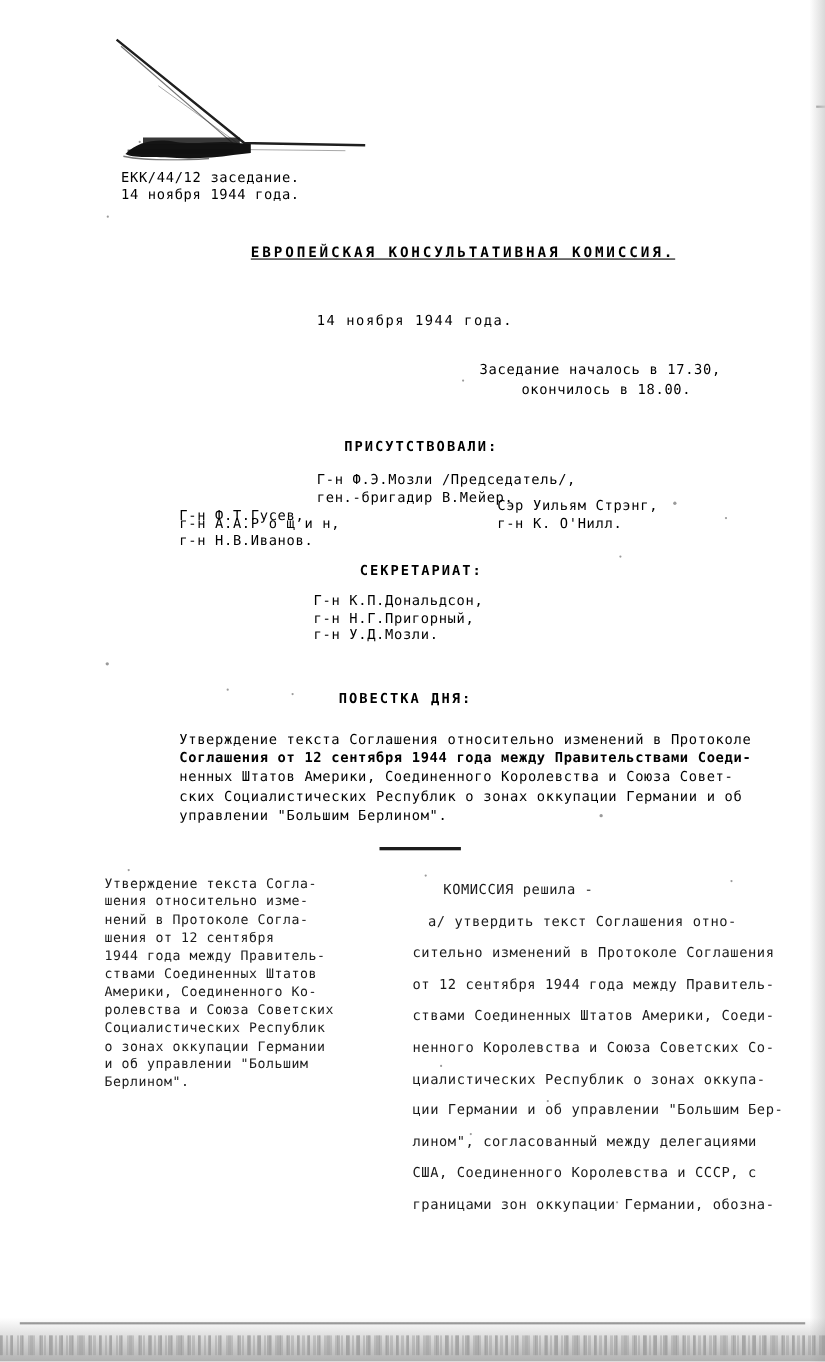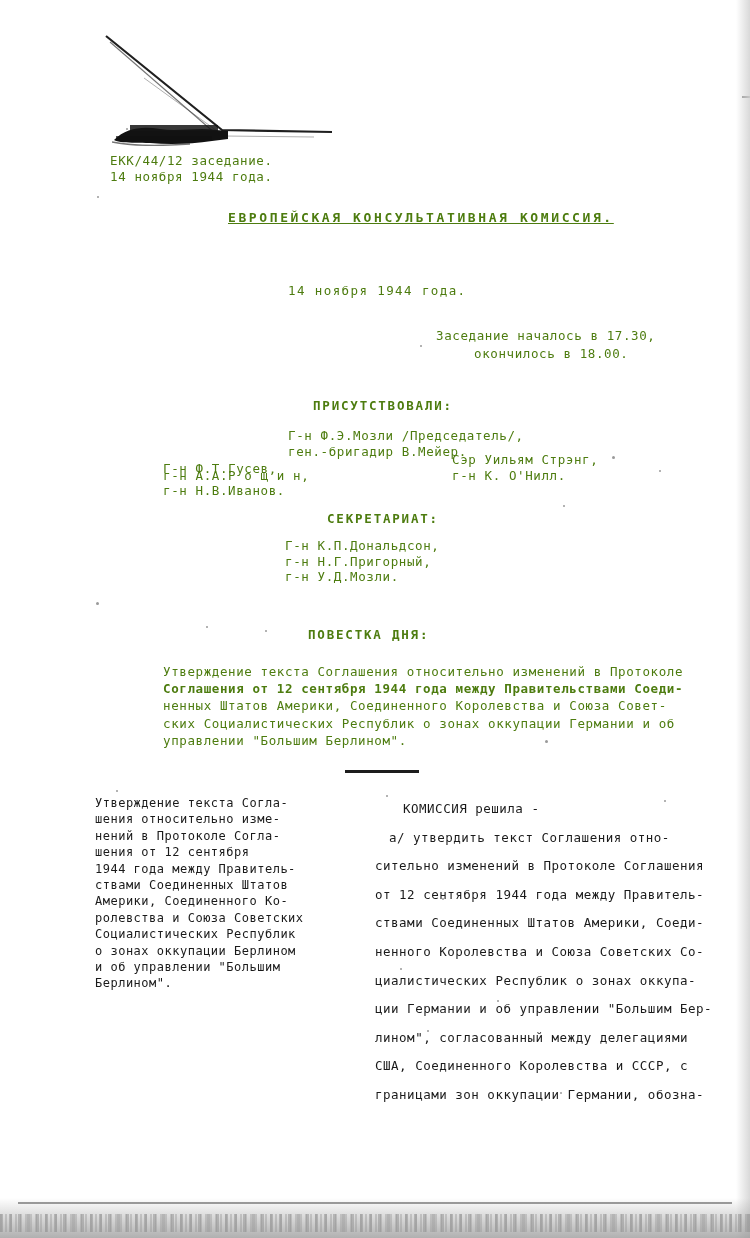--- a/index.html
+++ b/index.html
@@ -99,21 +99,21 @@
   .ink-blot svg { display: block; }
 
   
   .t {
     position: absolute;
     white-space: pre;
     font-family: "DejaVu Sans Mono", monospace;
     font-size: 12.5px;
     letter-spacing: 0.6px;
     line-height: 15.5px;
-    color: #4d7c0f;
+    color: #000000;
   }
 
   .heading-main {
     font-size: 13px;
     font-weight: bold;
     letter-spacing: 2.6px;
     text-decoration: underline;
   }
   .heading-sub {
     font-size: 12.5px;
@@ -190,21 +190,21 @@
       <rect x="4" y="12" width="96" height="4" fill="#0f0f0f" opacity=".7"></rect>
       <path d="M0 18 C20 22, 50 22, 78 20" fill="none" stroke="#1a1a1a" stroke-width="1.4" opacity=".6"></path>
     </svg>
   </div>
 
   <div class="block" style="left:110px; top:153px;">
     <span class="t ln" style="position:relative;">ЕКК/44/12 заседание.</span>
     <span class="t ln" style="position:relative;">14 ноября 1944 года.</span>
   </div>
 
-  <div class="t heading-main" style="left:228px; top:210px;">ЕВРОПЕЙСКАЯ КОНСУЛЬТАТИВНАЯ КОМИССИЯ.</div>
+  <div class="t heading-main" style="left:228px; top:223px;">ЕВРОПЕЙСКАЯ КОНСУЛЬТАТИВНАЯ КОМИССИЯ.</div>
 
   <div class="t heading-sub" style="left:288px; top:283px;">14 ноября 1944 года.</div>
 
   <div class="t" style="left:436px; top:328px;">Заседание началось в 17.30,</div>
   <div class="t" style="left:474px; top:346px;">окончилось в 18.00.</div>
 
   <div class="t section-label" style="left:313px; top:398px;">ПРИСУТСТВОВАЛИ:</div>
 
   <div class="block" style="left:288px; top:428px;">
     <span class="t ln" style="position:relative;">Г-н Ф.Э.Мозли /Председатель/,</span>
@@ -245,21 +245,21 @@
   <div class="col-left">
     <span class="ln">Утверждение текста Согла-</span>
     <span class="ln">шения относительно изме-</span>
     <span class="ln">нений в Протоколе Согла-</span>
     <span class="ln">шения от 12 сентября</span>
     <span class="ln">1944 года между Правитель-</span>
     <span class="ln">ствами Соединенных Штатов</span>
     <span class="ln">Америки, Соединенного Ко-</span>
     <span class="ln">ролевства и Союза Советских</span>
     <span class="ln">Социалистических Республик</span>
-    <span class="ln">о зонах оккупации Берлином</span>
+    <span class="ln">о зонах оккупации Германии</span>
     <span class="ln">и об управлении "Большим</span>
     <span class="ln">Берлином".</span>
   </div>
 
   <div class="col-right">
     <span class="ln indent-1">КОМИССИЯ решила -</span>
     <span class="ln indent-2">а/ утвердить текст Соглашения отно-</span>
     <span class="ln">сительно изменений в Протоколе Соглашения</span>
     <span class="ln">от 12 сентября 1944 года между Правитель-</span>
     <span class="ln">ствами Соединенных Штатов Америки, Соеди-</span>

